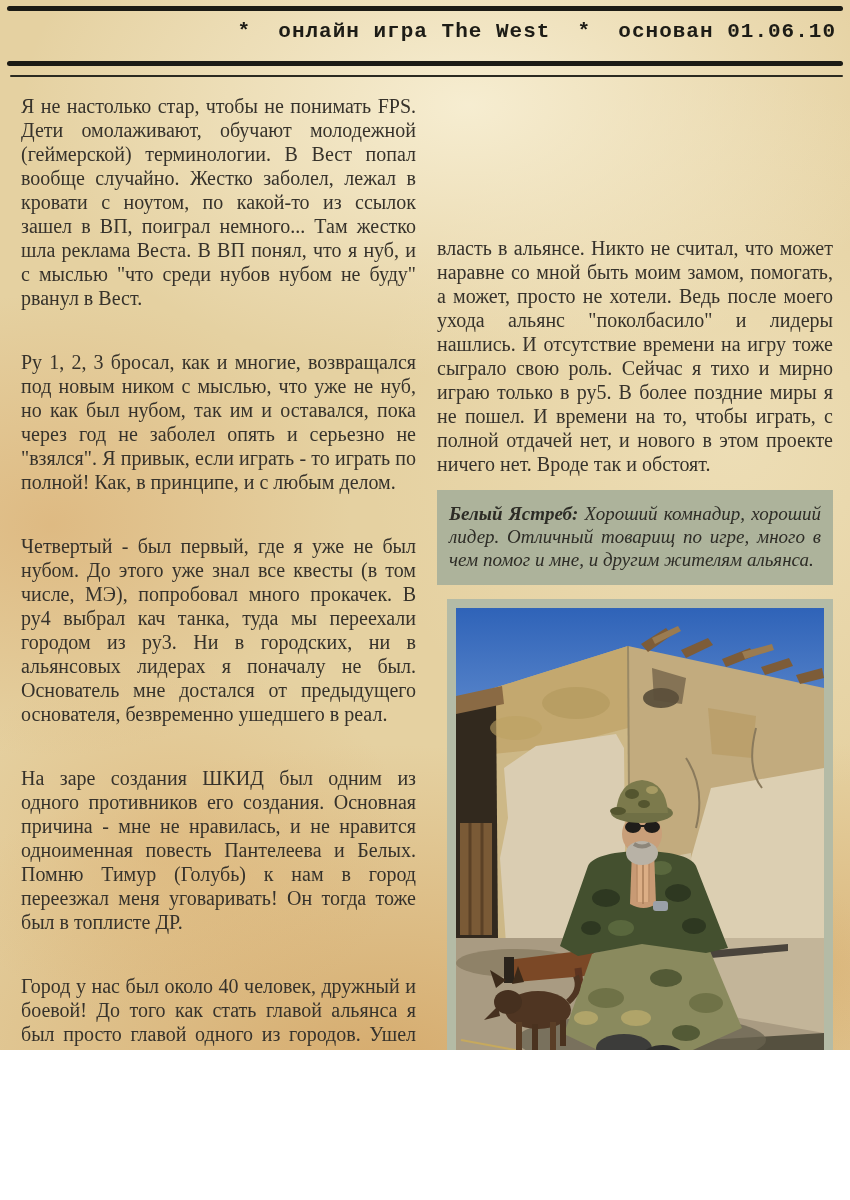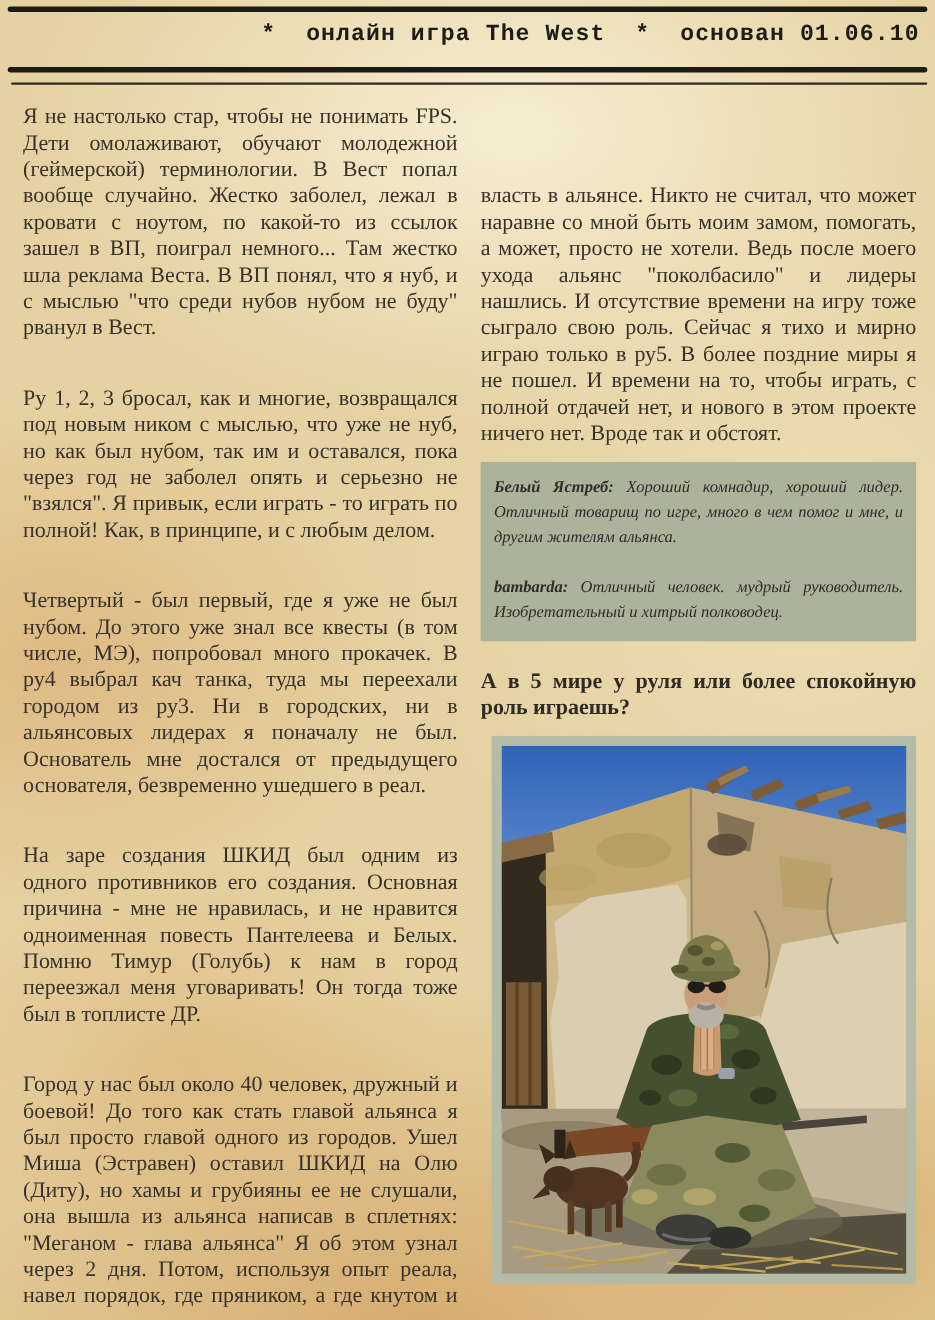--- a/index.html
+++ b/index.html
@@ -2,21 +2,21 @@
 <html lang="ru"><head>
 <meta charset="utf-8">
 <style>
   * { margin: 0; padding: 0; box-sizing: border-box; }
   html, body { width: 850px; }
   body { font-family: "Liberation Serif", serif; }
 
   .page {
     position: relative;
     width: 850px;
-    height: 1200px;
+    height: 1050px;
     overflow: hidden;
     background-color: #e5d1a1;
     background-image:
       radial-gradient(ellipse 620px 380px at 55% 10%, rgba(248,240,214,.9), rgba(248,240,214,0) 72%),
       radial-gradient(ellipse 520px 520px at 86% 42%, rgba(241,228,192,.65), rgba(241,228,192,0) 70%),
       radial-gradient(ellipse 430px 330px at 6% 50%, rgba(215,163,100,.5), rgba(215,163,100,0) 70%),
       radial-gradient(ellipse 340px 260px at 20% 80%, rgba(219,172,108,.45), rgba(219,172,108,0) 70%),
       radial-gradient(ellipse 720px 430px at 45% 102%, rgba(208,158,92,.75), rgba(208,158,92,0) 76%),
       radial-gradient(ellipse 420px 320px at 96% 92%, rgba(213,168,104,.6), rgba(213,168,104,0) 70%);
     color: #35302a;
@@ -48,21 +48,21 @@
   }
   .col h2 { font-weight: bold; color: #2e2a25; margin-top: 24px; }
   .col h2.first { margin-top: 0; }
   .col p { color: #36322b; }
 
   .quote-box {
     margin-top: 14px;
     background: #adb39b;
     padding: 12px 12px 14px 12px;
     font-style: italic;
-    font-size: 15px; line-height: 23px;
+    font-size: 19px; line-height: 23px;
     color: #2d2c26;
     text-align: justify;
   }
   .quote-box .entry + .entry { margin-top: 22px; }
   .quote-box b { font-style: italic; }
 
   .photo-frame {
     margin: 14px 0 0 10px;
     width: 386px; height: 498px;
     background: #b4bba6;
@@ -90,24 +90,22 @@
       <p>На заре создания ШКИД был одним из одного противников его создания. Основная причина - мне не нравилась, и не нравится одноименная повесть Пантелеева и Белых. Помню Тимур (Голубь) к нам в город переезжал меня уговаривать! Он тогда тоже был в топлисте ДР.</p>
       <p>Город у нас был около 40 человек, дружный и боевой! До того как стать главой альянса я был просто главой одного из городов. Ушел Миша (Эстравен) оставил ШКИД на Олю (Диту), но хамы и грубияны ее не слушали, она вышла из альянса написав в сплетнях: "Меганом - глава альянса" Я об этом узнал через 2 дня. Потом, используя опыт реала, навел порядок, где пряником, а где кнутом и матерным словом, кто что понимал - тот то и слушал. Успокоил недовольных, и работа пошла сама собой. Главное было организовать процесс.</p>
 
     </div>
 
     <div class="col col-right">
       <p>власть в альянсе. Никто не считал, что может наравне со мной быть моим замом, помогать, а может, просто не хотели. Ведь после моего ухода альянс "поколбасило" и лидеры нашлись. И отсутствие  времени на игру тоже сыграло свою роль. Сейчас я тихо и мирно играю только в ру5. В более поздние миры я не пошел. И времени на то, чтобы играть, с полной отдачей нет, и нового в этом проекте ничего нет. Вроде так и обстоят.</p>
 
       <div class="quote-box">
         <div class="entry"><b>Белый Ястреб:</b><span> Хороший комнадир, хороший лидер. Отличный товарищ по игре, много в чем помог и мне, и другим жителям альянса.</span></div>
-        <div class="entry"><b>bambarda:</b><span> Отличный человек. мудрый руководитель. Изобретательный и хитрый полководец.</span></div>
       </div>
 
-      <h2>А в 5 мире у руля или более спокойную роль играешь?</h2>
 
       <div class="photo-frame">
         <svg viewBox="0 0 368 480" preserveAspectRatio="none" role="img" aria-label="Мужчина в камуфляже и шляпе сидит со сложенными руками у разрушенной глинобитной постройки, ружьё на коленях, рядом небольшая собака">
           <defs>
             <linearGradient id="sky" x1="0" y1="0" x2="0" y2="1">
               <stop offset="0" stop-color="#2f63b8"></stop>
               <stop offset="1" stop-color="#6e97d4"></stop>
             </linearGradient>
           </defs>
 

